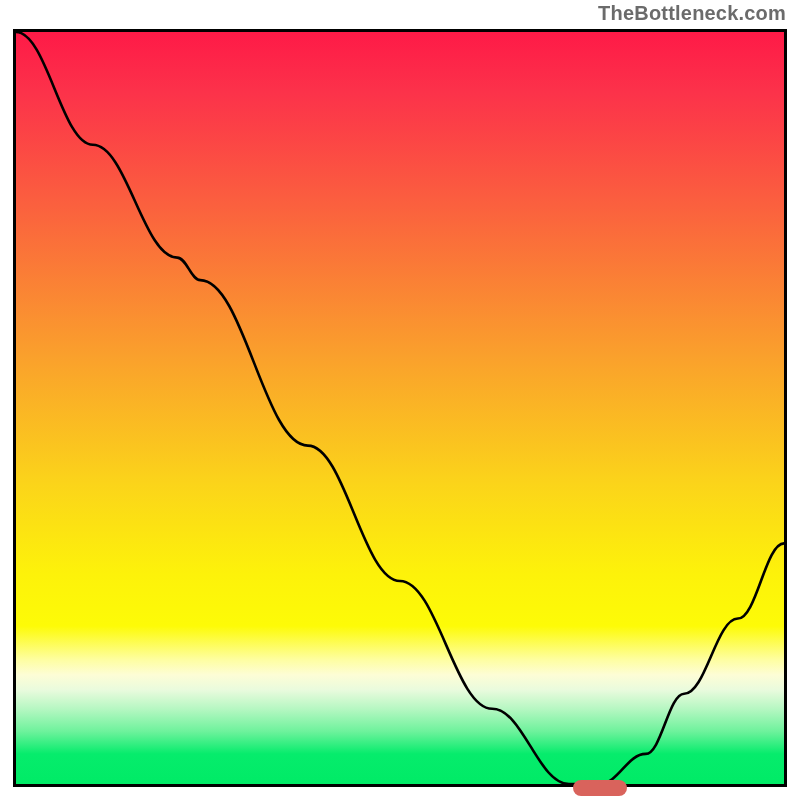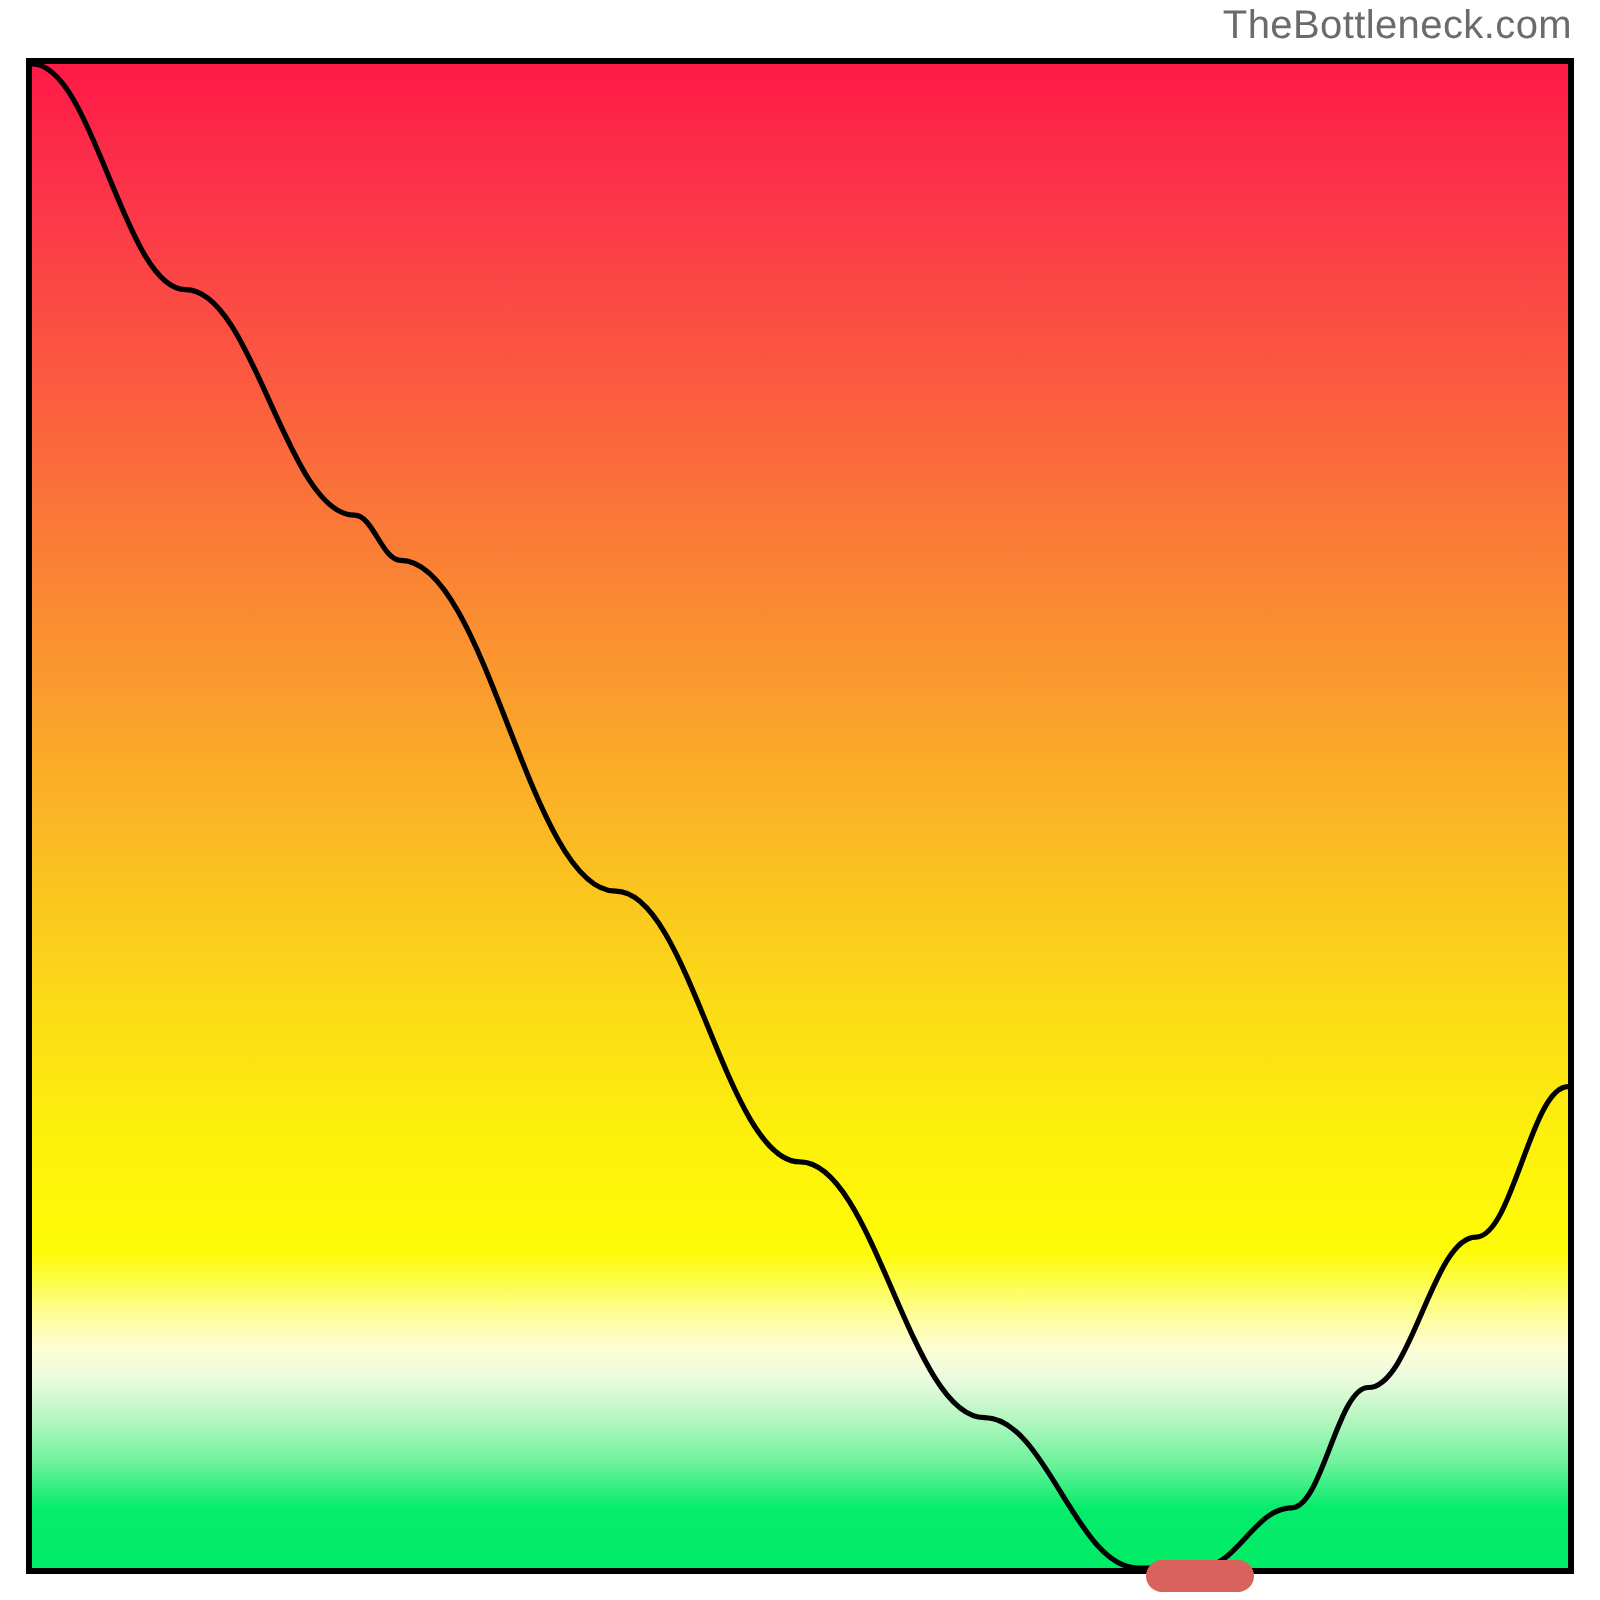--- a/index.html
+++ b/index.html
@@ -9,21 +9,21 @@
     background: #ffffff;
     position: relative;
     font-family: Arial, Helvetica, sans-serif;
     overflow: hidden;
   }
   .watermark {
     position: absolute;
     top: 2px;
     right: 14px;
     font-size: 20px;
-    font-weight: normal;
+    font-weight: bold;
     color: #6b6b6b;
     letter-spacing: 0.2px;
   }
   .plot-frame {
     position: absolute;
     left: 13px;
     top: 29px;
     width: 774px;
     height: 758px;
     border: 3px solid #000000;

